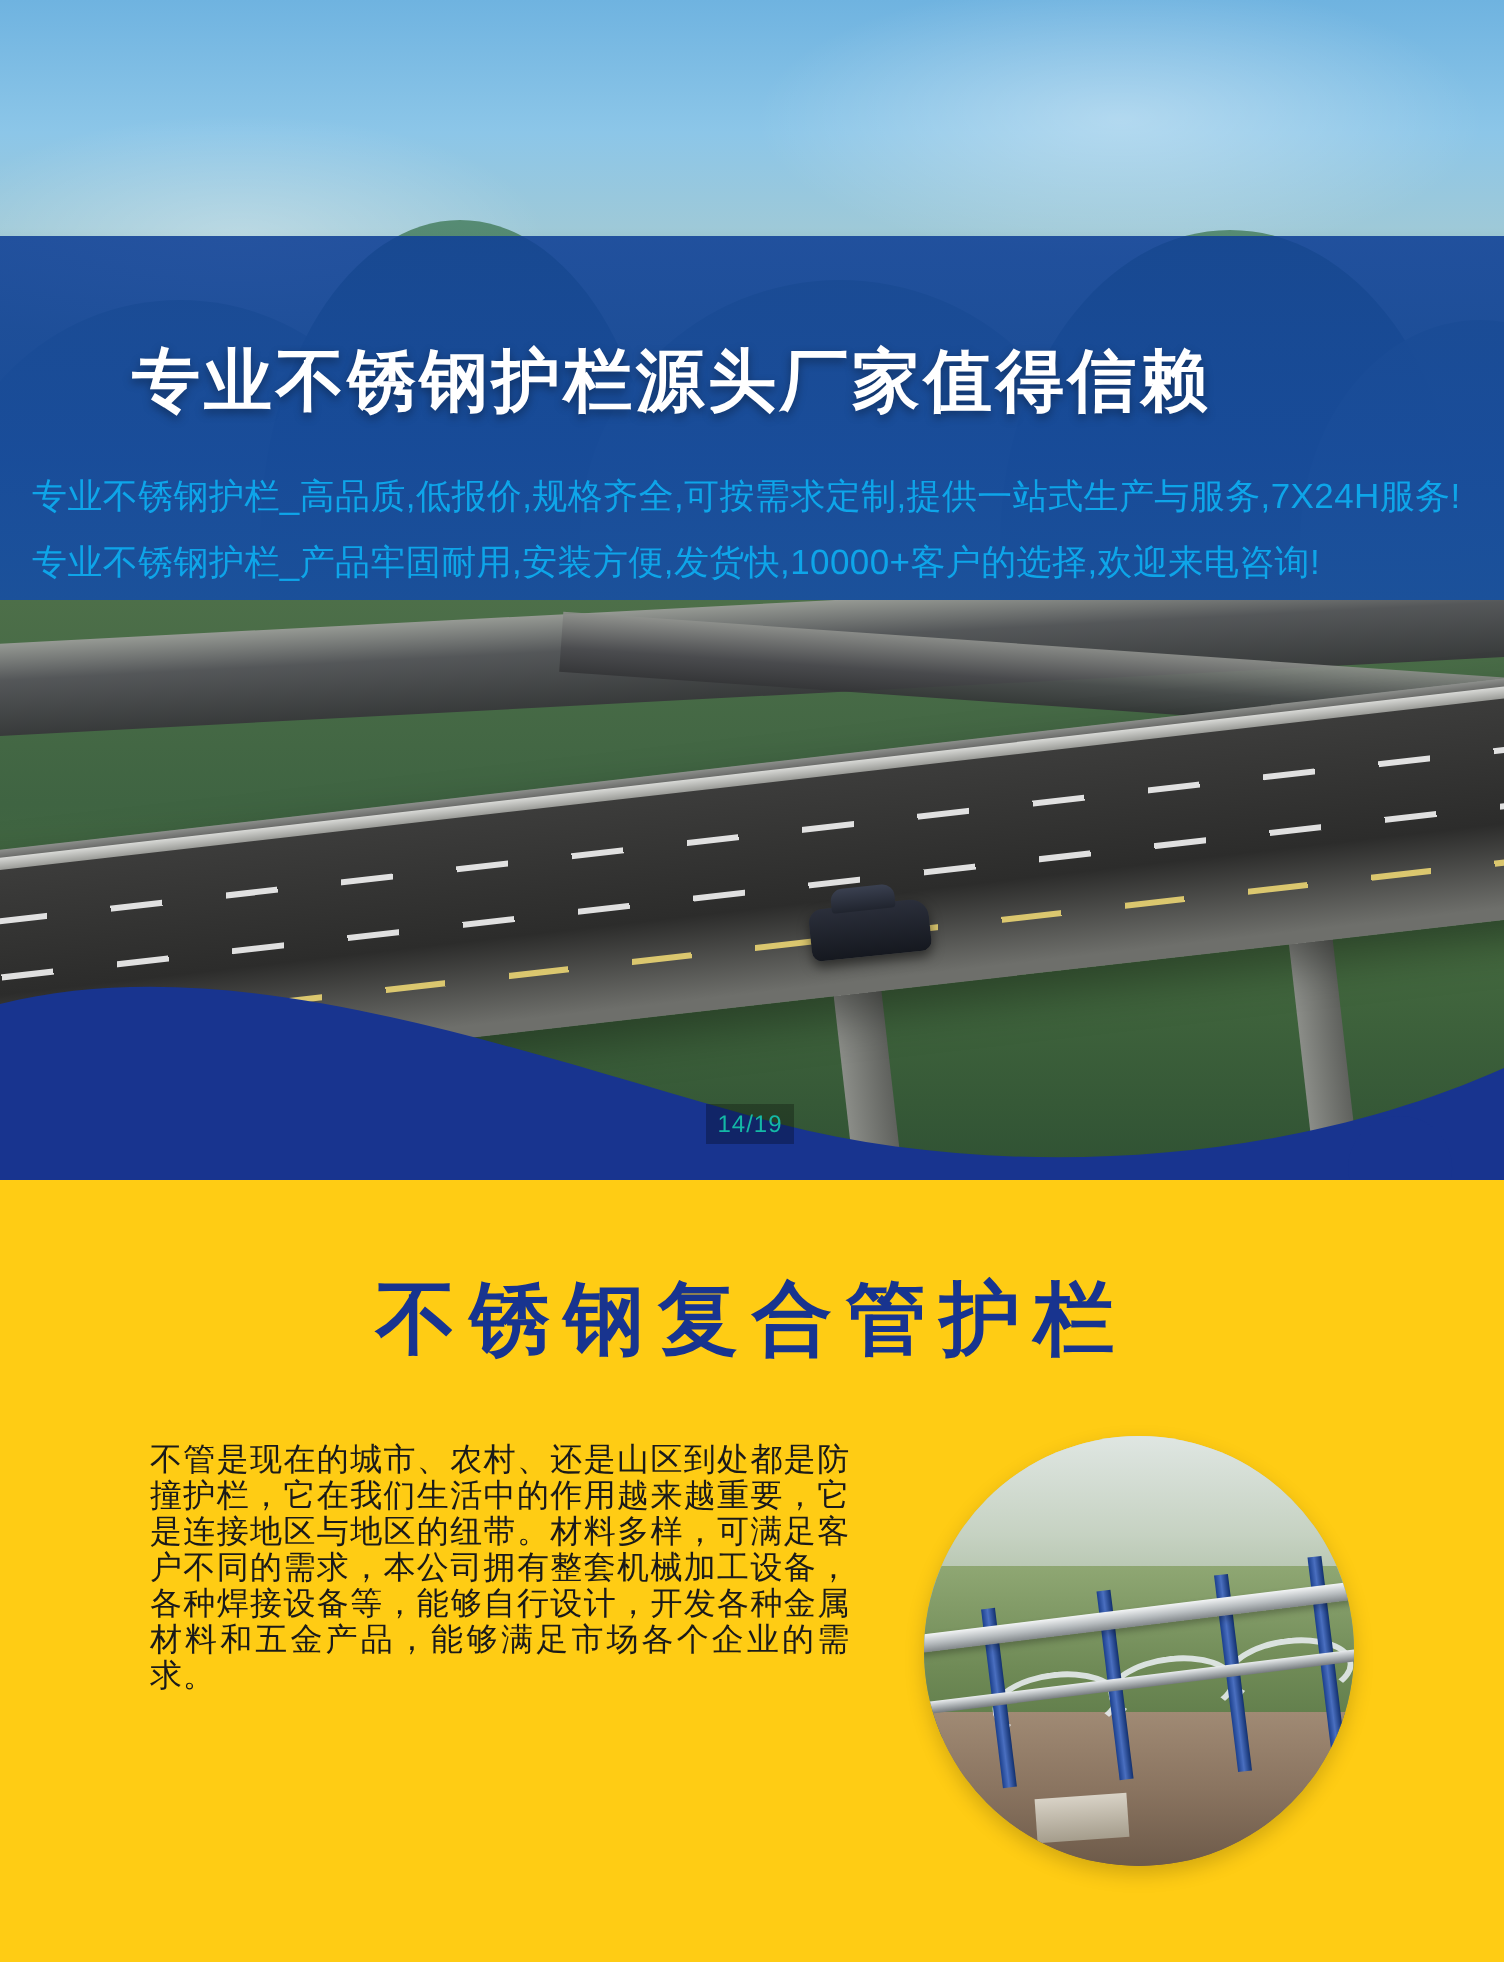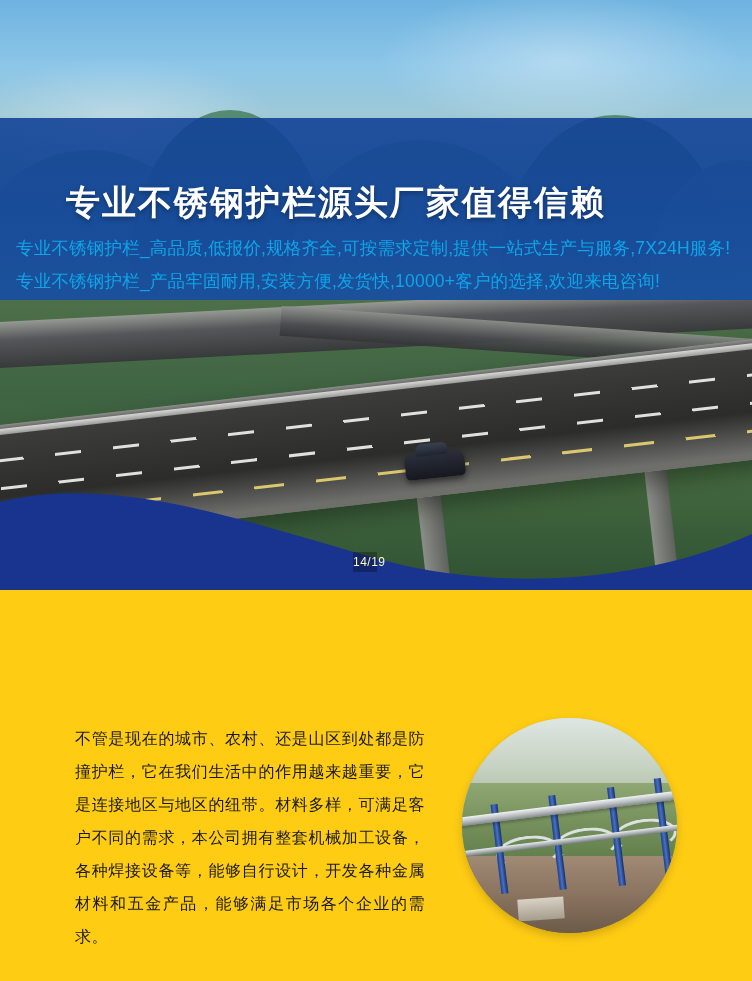--- a/index.html
+++ b/index.html
@@ -63,21 +63,20 @@
   .hero-title {
     position: absolute;
     left: 0; top: 168px;
     width: 672px;
     text-align: center;
     color: #ffffff;
     font-size: 34px;
     font-weight: bold;
     letter-spacing: 2px;
     text-shadow: 0 2px 5px rgba(0,0,0,.35);
-    margin-top: 12px;
   }
 
   .hero-desc {
     position: absolute;
     left: 16px; top: 232px;
     width: 722px;
     color: #0ea5e9;
     font-size: 17.5px;
     line-height: 33px;
     letter-spacing: .2px;
@@ -154,23 +153,23 @@
     left: 12px; top: -9px;
     width: 32px; height: 12px;
     background: linear-gradient(180deg,#3a4050,#20242e);
     border-radius: 6px 6px 2px 2px;
   }
 
   
   .page-counter {
     position: absolute;
     left: 353px; top: 552px;
-    width: 24px; height: 20px;
+    width: 44px; height: 20px;
     background: rgba(0,0,0,0.28);
-    color: #fef9c3;
+    color: #14b8a6;
     font-size: 12px;
     line-height: 20px;
     text-align: center;
     letter-spacing: .5px;
     z-index: 10;
   }
 
   
   .hero-curve {
     position: absolute;
@@ -195,21 +194,21 @@
     font-size: 40px;
     font-weight: bold;
     letter-spacing: 7px;
   }
   .product-text {
     position: absolute;
     left: 75px; top: 132px;
     width: 350px;
     color: #1a1a1a;
     font-size: 16px;
-    line-height: 33px;
+    line-height: 18px;
     text-align: justify;
     letter-spacing: .4px;
   }
 
   
   .product-photo {
     position: absolute;
     left: 462px; top: 128px;
     width: 215px; height: 215px;
     border-radius: 50%;
@@ -309,20 +308,21 @@
 
     <div class="page-counter">14/19</div>
 
     <svg class="hero-curve" viewBox="0 0 752 120" preserveAspectRatio="none">
       <path d="M0,120 L0,30 C120,0 260,55 390,90 C500,118 640,112 752,62 L752,120 Z" fill="#18348f"></path>
       <path d="M700,86 a26,26 0 1,0 0.1,0" fill="#18348f"></path>
     </svg>
   </div>
 
   <div class="product">
+    <div class="product-title">不锈钢复合管护栏</div>
     <div class="product-text">不管是现在的城市、农村、还是山区到处都是防撞护栏，它在我们生活中的作用越来越重要，它是连接地区与地区的纽带。材料多样，可满足客户不同的需求，本公司拥有整套机械加工设备，各种焊接设备等，能够自行设计，开发各种金属材料和五金产品，能够满足市场各个企业的需求。</div>
 
     <div class="product-photo">
       <div class="pp-sky"></div>
       <div class="pp-grass"></div>
       <div class="pp-path"></div>
       <div class="pp-arc a"></div>
       <div class="pp-arc b"></div>
       <div class="pp-arc c"></div>
       <div class="pp-post a"></div>

